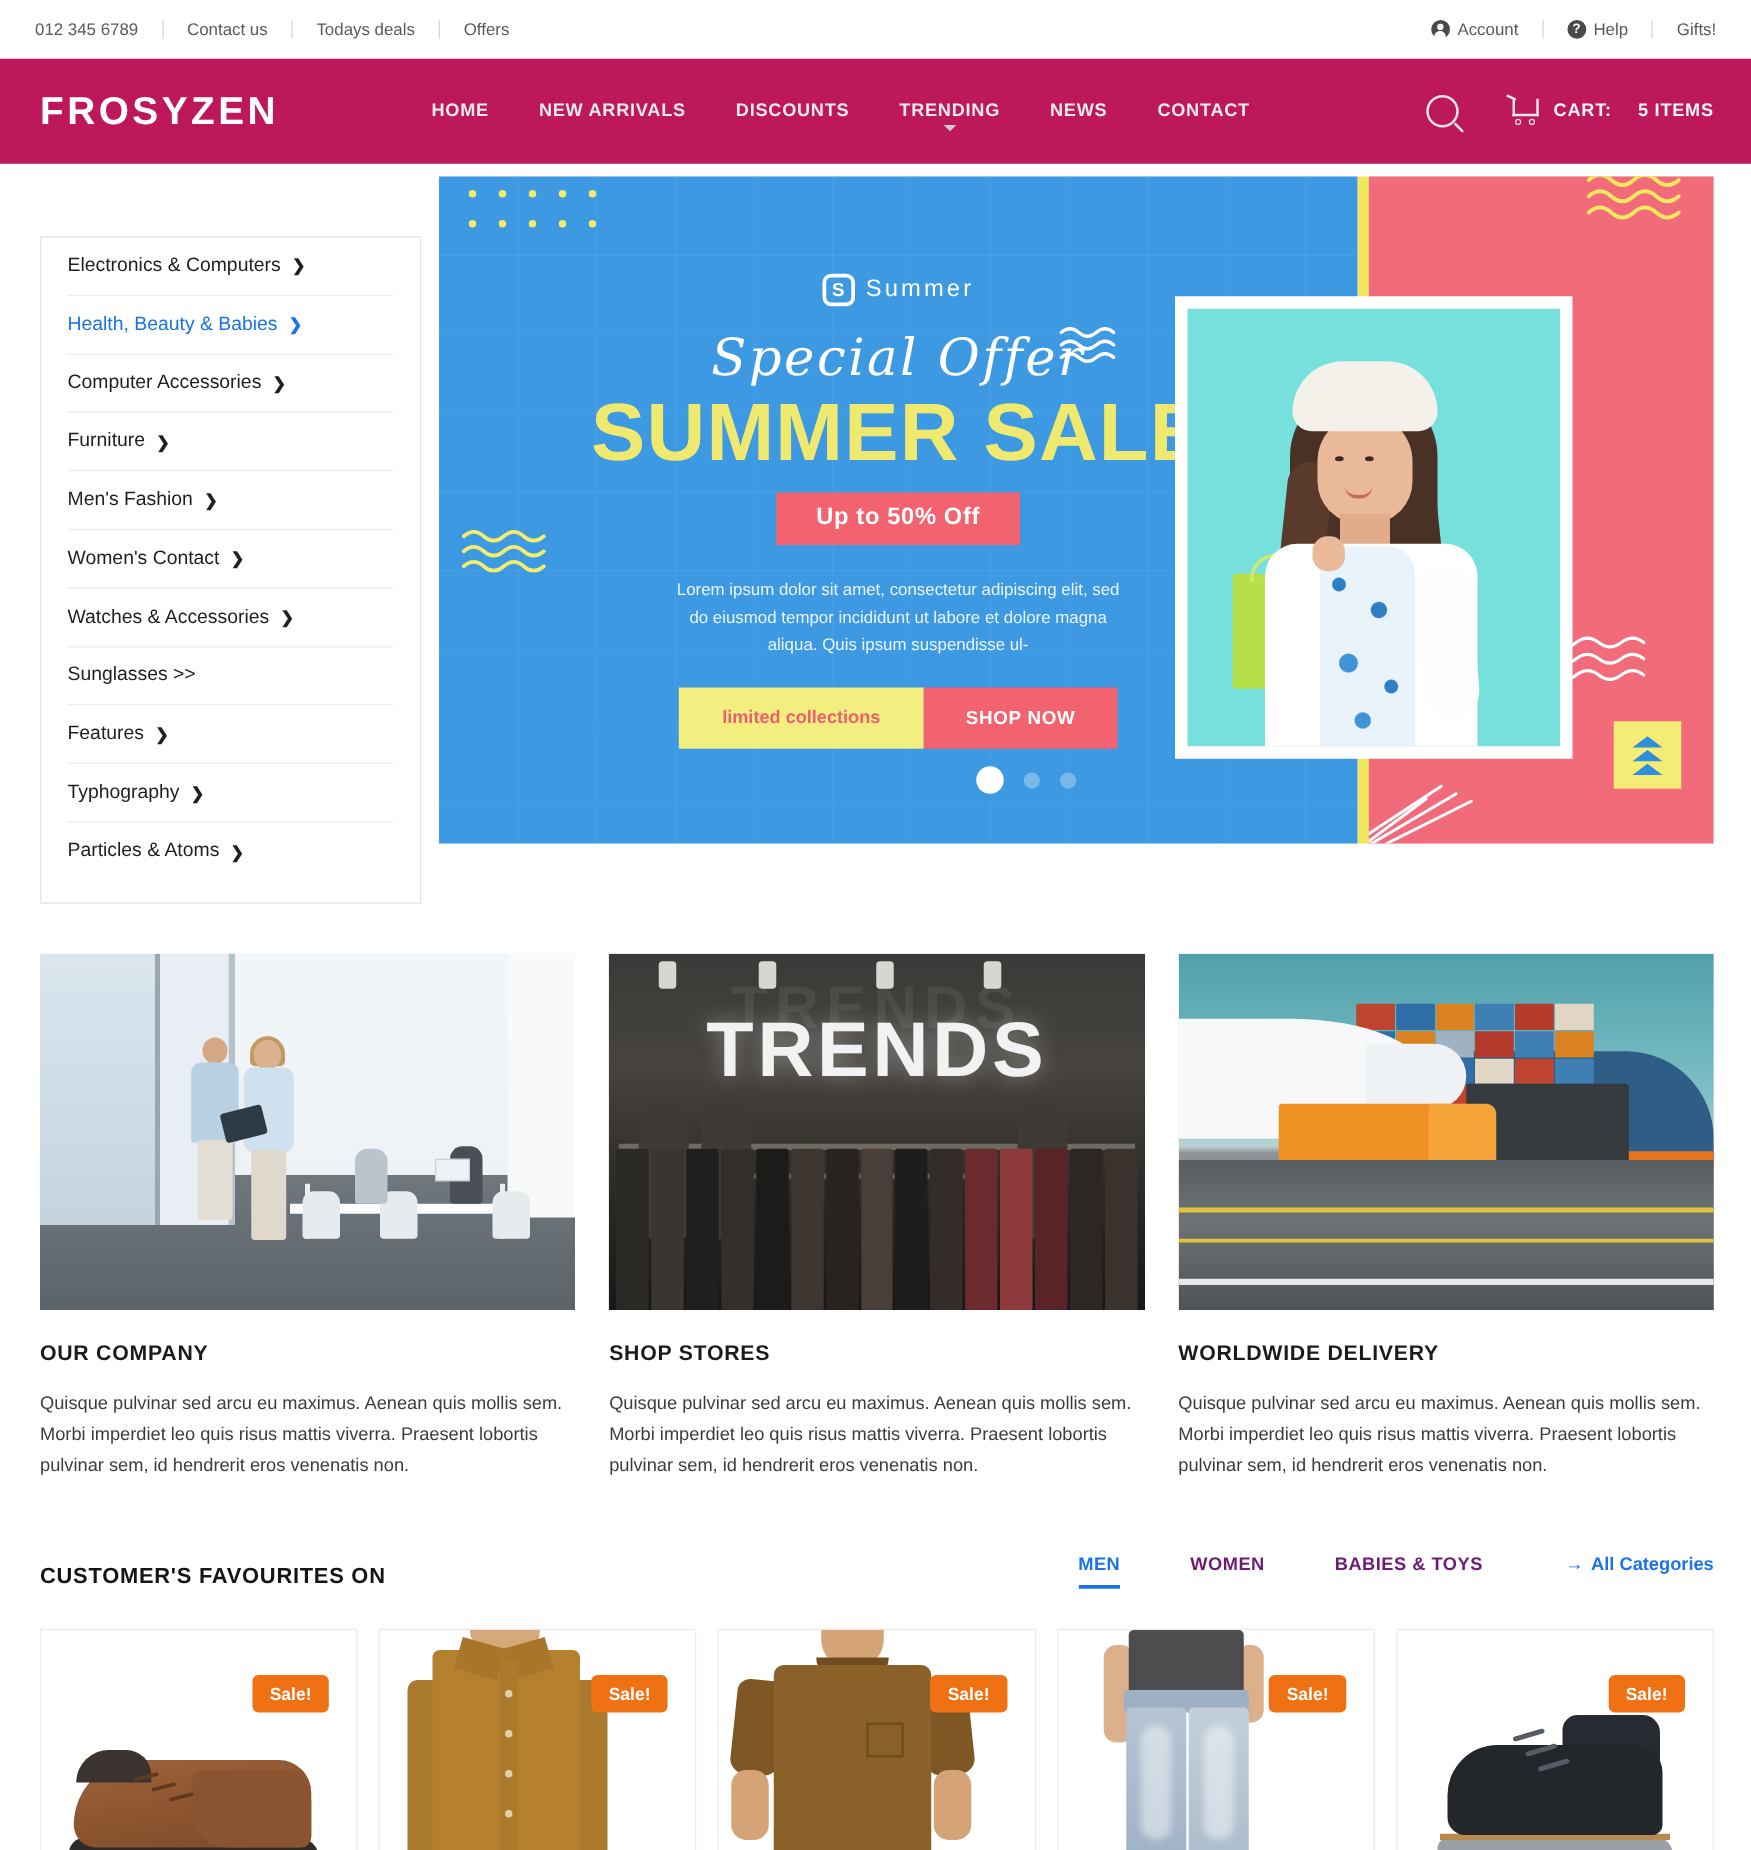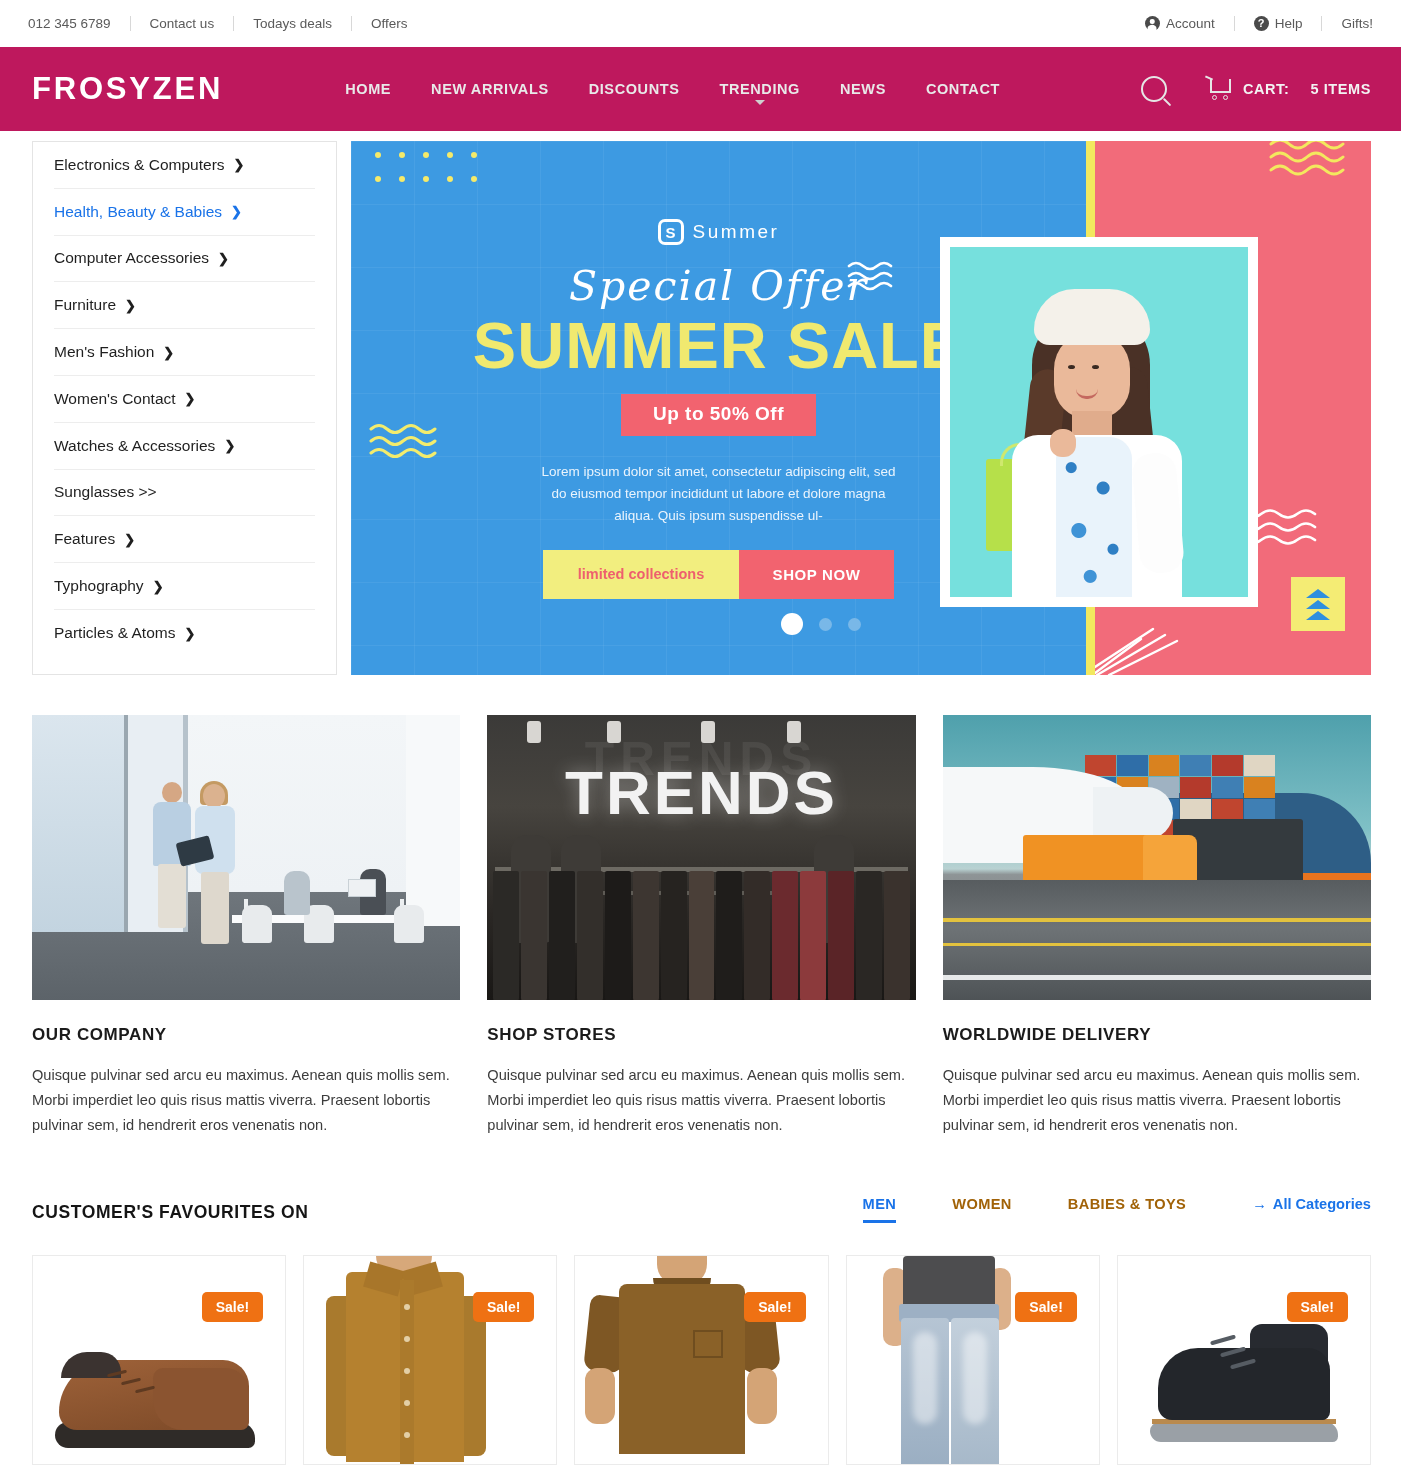--- a/index.html
+++ b/index.html
@@ -180,20 +180,21 @@
   }
 
   
   .cat-box {
     width: 305px;
     flex: 0 0 305px;
     border: 1px solid #e4e4e4;
     background: #fff;
     padding: 0 21px;
     height: 534px;
+    margin-top: 48px;
   }
   .cat-item {
     height: 46.8px;
     display: flex;
     align-items: center;
     font-size: 15.5px;
     color: #1f1f1f;
     border-bottom: 1px solid #ededed;
     white-space: nowrap;
   }
@@ -598,21 +599,21 @@
     margin-left: auto;
     display: flex;
     align-items: flex-end;
     gap: 0;
   }
   .fav-tab {
     padding: 0 28px;
     font-size: 14.6px;
     font-weight: bold;
     letter-spacing: 0.4px;
-    color: #a16207;
+    color: #701a75;
     position: relative;
     text-transform: uppercase;
     white-space: nowrap;
     padding-bottom: 11px;
   }
   .fav-tab.active { color: #1a73e8; }
   .fav-tab.active::after {
     content: "";
     position: absolute;
     left: 28px; right: 28px; bottom: 0;

